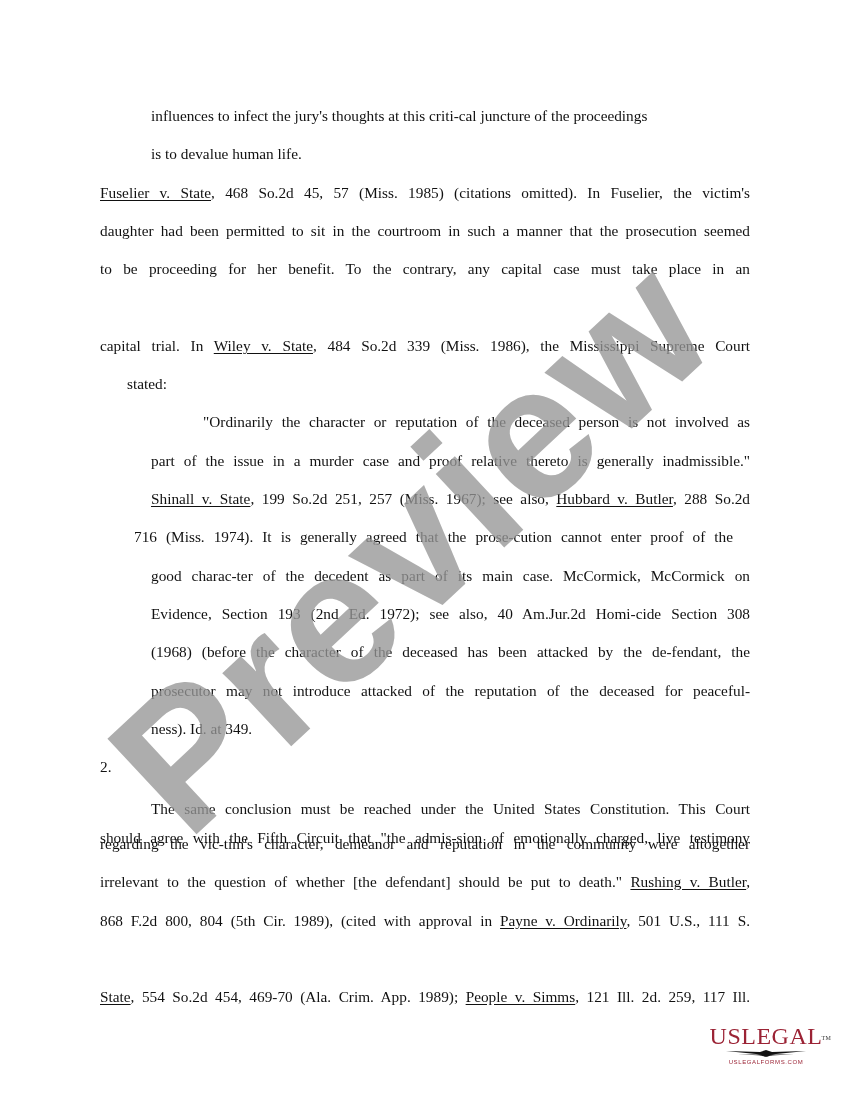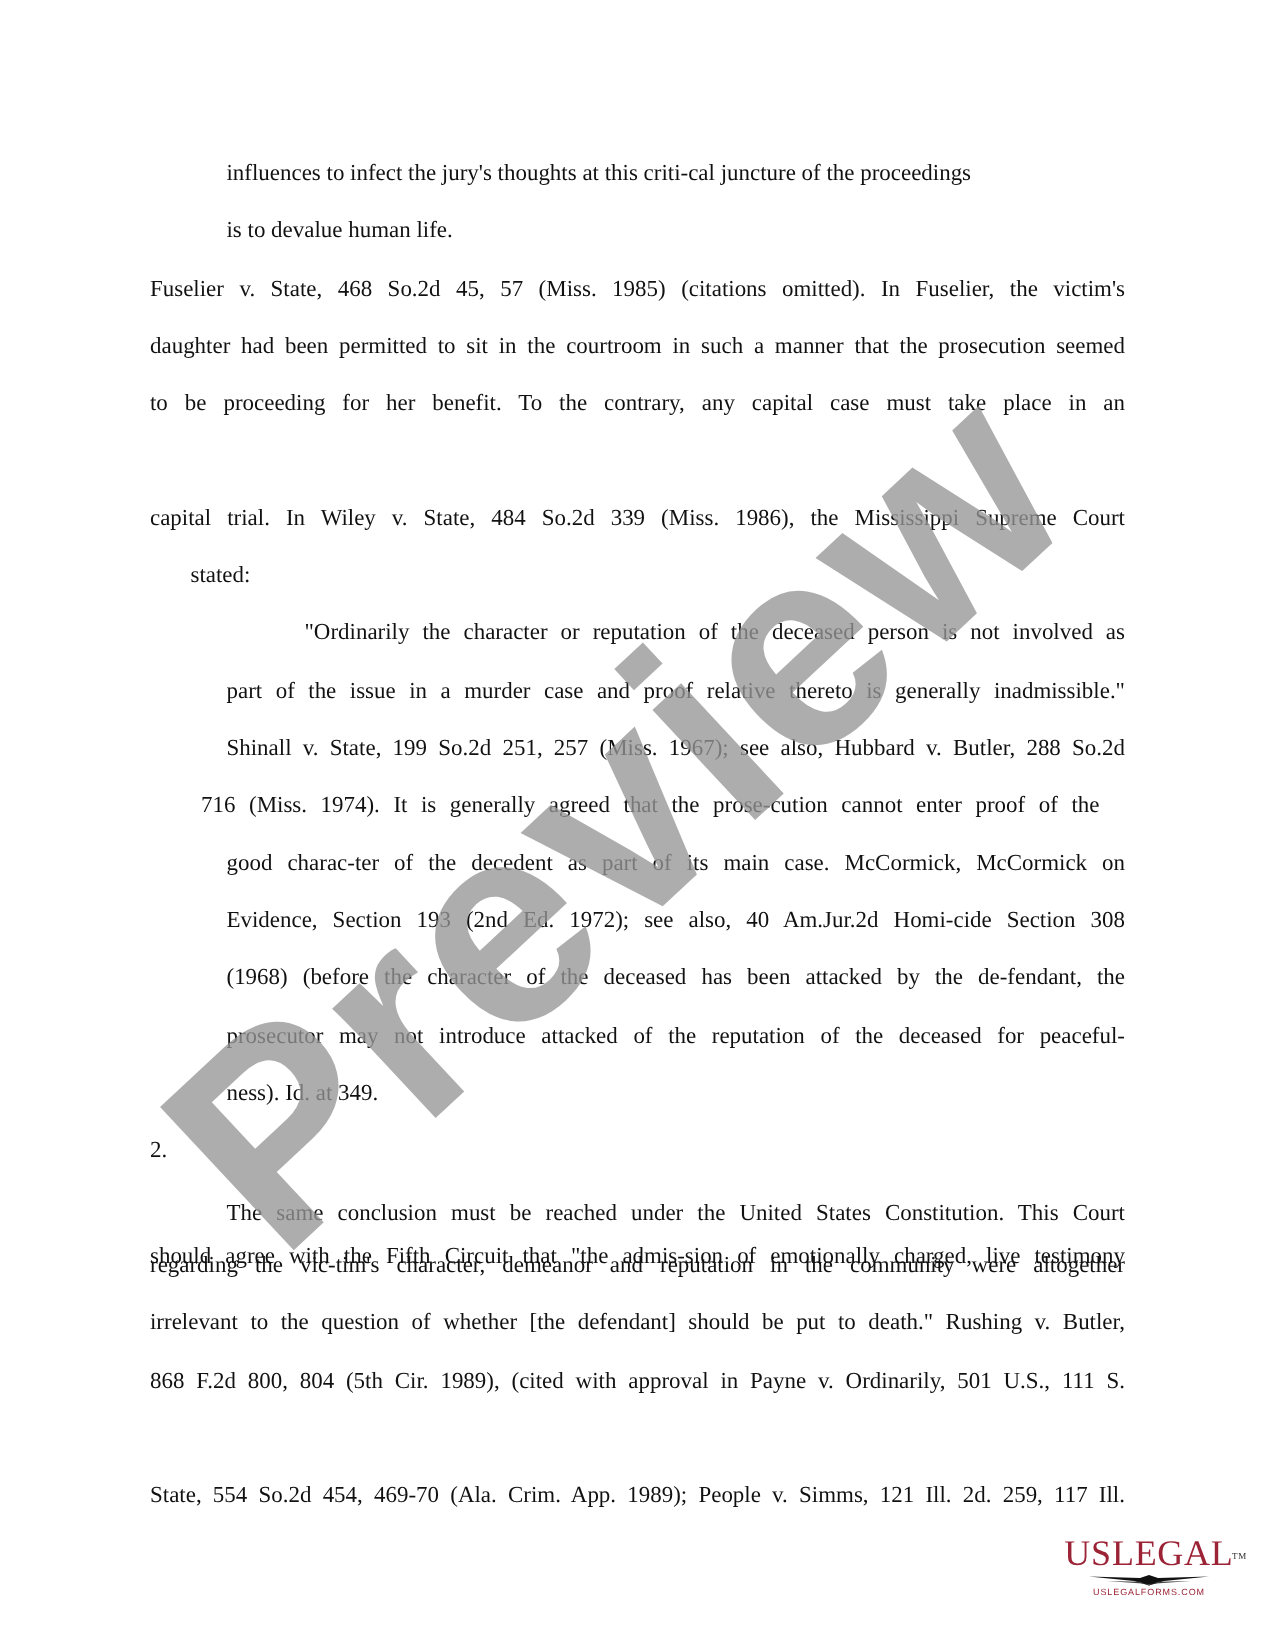--- a/index.html
+++ b/index.html
@@ -7,21 +7,21 @@
     .page {
       position: absolute; left: 0; top: 0; width: 850px; height: 1100px;
       background: #ffffff;
       font-family: "Liberation Serif", "DejaVu Serif", serif;
       font-size: 15.3px; color: #111111;
     }
     .line {
       position: absolute; white-space: nowrap; line-height: 20px;
     }
     .just { text-align: justify; text-align-last: justify; white-space: normal; }
-    .u { text-underline-offset: 2px; margin-top: 32px; }
+    .u { text-decoration: underline; text-underline-offset: 2px; margin-top: 32px; }
     .watermark {
       position: absolute; left: 410px; top: 545px;
       transform: translate(-50%, -50%) rotate(-43deg);
       font-family: "Liberation Sans", "DejaVu Sans", sans-serif;
       font-weight: bold; font-size: 190px; color: rgba(150,150,150,0.78);
       letter-spacing: 2px; white-space: nowrap; pointer-events: none;
       line-height: 1;
     }
     .logo {
       position: absolute; left: 706px; top: 1024px; width: 120px; height: 46px;

